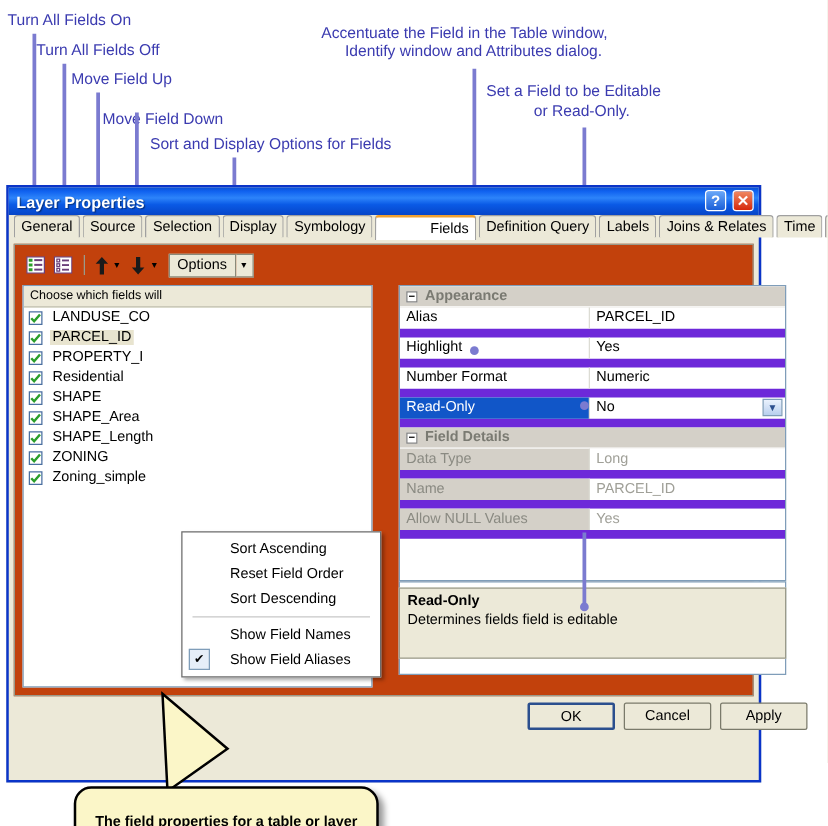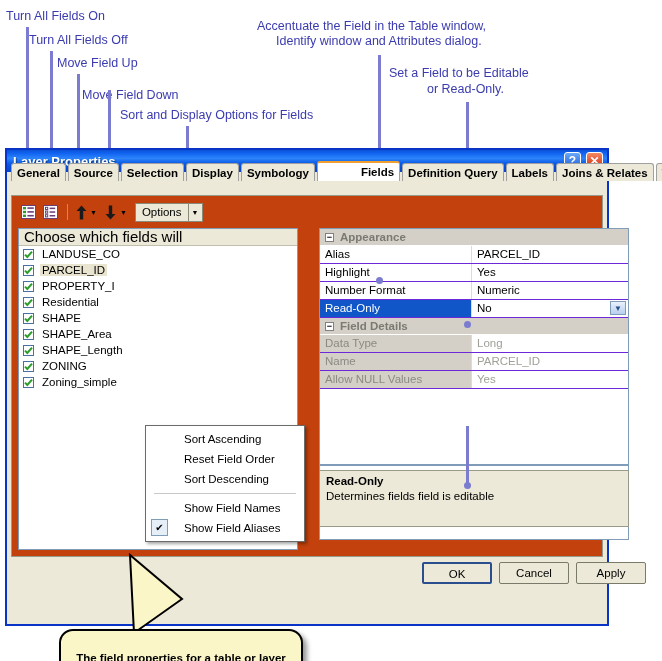--- a/index.html
+++ b/index.html
@@ -28,22 +28,22 @@
     text-shadow:1px 1px 1px rgba(0,0,0,.45);}
   .sysbtn{
     position:absolute;top:2px;width:17px;height:17px;border:1px solid #fff;
     border-radius:3px;display:flex;align-items:center;justify-content:center;
     font-size:12px;font-weight:bold;color:#fff;box-sizing:border-box;
   }
   #helpbtn{right:26px;background:linear-gradient(to bottom,#6aa8f8,#1b5fd8);}
   #closebtn{right:4px;background:linear-gradient(to bottom,#f08a63,#d6280c);}
 
   
-  #tabstrip{position:absolute;left:4px;top:11px;right:4px;height:20px;
-    display:flex;align-items:flex-end;font-weight:bold;}
+  #tabstrip{position:absolute;left:4px;top:22px;right:4px;height:20px;
+    display:flex;align-items:flex-start;}
   .tab{
     height:18px;line-height:18px;padding:0 5px;font-size:11.5px;color:#000;
     background:#ece9d8;border:1px solid #a0a0a0;border-bottom:none;
     border-radius:3px 3px 0 0;margin-right:2px;box-sizing:border-box;
     white-space:nowrap;
   }
   .tab.sel{
     background:#ffffff;border:1px solid #a0a0a0;border-top:2px solid #f0a030;
     border-bottom:none;height:20px;line-height:19px;position:relative;z-index:3;padding-left:43px;
   }
@@ -69,21 +69,21 @@
     width:14px;height:19px;background:#ece9d8;border:1px solid #8a8a7a;border-left:none;
     display:flex;align-items:center;justify-content:center;box-sizing:border-box;font-size:7px;
   }
 
   
   #fieldpanel{
     position:absolute;left:6px;top:32px;width:280px;height:322px;
     background:#fff;border:1px solid #7f9db9;box-sizing:border-box;overflow:hidden;
   }
   #fieldhead{
-    height:16px;line-height:16px;font-size:15px;padding-left:5px;
+    height:16px;line-height:16px;font-size:10px;padding-left:5px;
     background:#ece9d8;border-bottom:1px solid #c0bfae;color:#000;white-space:nowrap;
   }
   .frow{height:16px;display:flex;align-items:center;padding-left:4px;font-size:11.5px;}
   .frow .lbl{margin-left:6px;padding:0 2px;}
   .frow.sel .lbl{background:#e8e4cf;}
   .cbx{
     width:11px;height:11px;border:1px solid #4a6fa0;background:#fff;
     display:flex;align-items:center;justify-content:center;box-sizing:border-box;
   }
   .cbx svg{display:block;}
@@ -109,21 +109,21 @@
   }
   .grphead{
     height:16px;display:flex;align-items:center;background:#d4d0c8;
     font-size:11.5px;font-weight:bold;color:#7a7a72;border-bottom:1px solid #fff;
   }
   .expander{
     width:9px;height:9px;border:1px solid #808080;background:#fff;margin-left:5px;margin-right:6px;
     display:flex;align-items:center;justify-content:center;font-size:9px;line-height:7px;color:#000;
     box-sizing:border-box;
   }
-  .prow{height:17px;display:flex;font-size:11.5px;border-bottom:1px solid #6d28d9;}
+  .prow{height:17px;display:flex;font-size:11.5px;border-bottom:7px solid #6d28d9;}
   .pname{width:152px;padding-left:5px;line-height:17px;border-right:1px solid #dcdcd4;
          box-sizing:border-box;overflow:hidden;white-space:nowrap;}
   .pval{flex:1;padding-left:5px;line-height:17px;position:relative;overflow:hidden;white-space:nowrap;}
   .prow.dim .pname,.prow.dim .pval{color:#a0a098;}
   .prow.dim{background:#fff;}
   .prow.dim .pname{background:#d4d0c8;color:#8a8a82;}
   .prow.selrow .pname{background:#1156c8;color:#fff;}
   .ddarrow{
     position:absolute;right:2px;top:1px;width:16px;height:14px;
     background:linear-gradient(to bottom,#eaf2fd,#b8cfee);border:1px solid #7f9db9;

